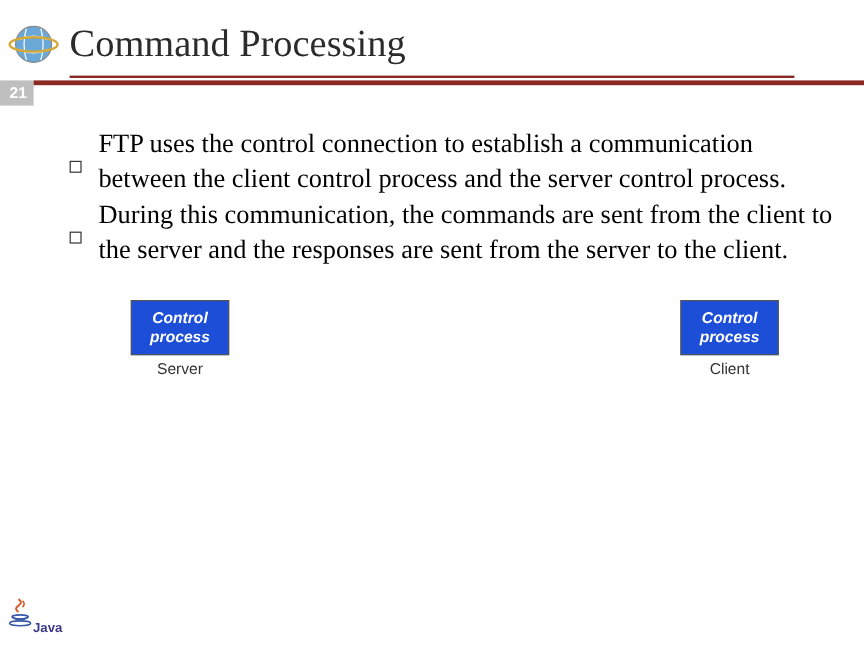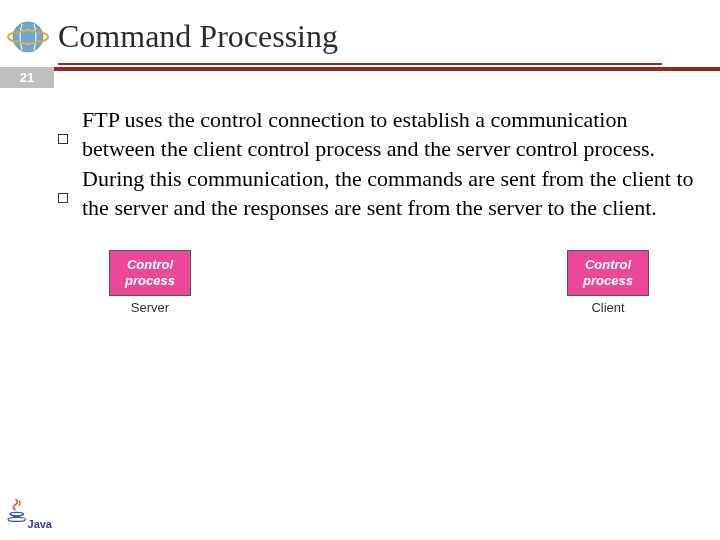--- a/index.html
+++ b/index.html
@@ -37,21 +37,21 @@
     display: flex;
     margin-top: 2px;
   }
   .page-number {
     background: #bfbfbf;
     color: #fff;
     font-family: Arial, sans-serif;
     font-size: 13px;
     font-weight: bold;
     padding: 3px 8px;
-    width: 54px;
+    width: 28px;
     text-align: center;
   }
   .page-number-bar {
     flex: 1;
     background: #8b2a22;
     height: 4px;
     margin-top: 0;
     align-self: flex-start;
   }
   .content {
@@ -87,21 +87,21 @@
     display: flex;
     align-items: flex-start;
     justify-content: space-between;
   }
   .proc-group {
     display: flex;
     flex-direction: column;
     align-items: center;
   }
   .proc-box {
-    background: #ec4899;
+    background: #1d4ed8;
     border: 1px solid #555;
     color: #fff;
     font-family: Arial, sans-serif;
     font-size: 13px;
     font-weight: bold;
     font-style: italic;
     text-align: center;
     width: 82px;
     padding: 6px 4px;
     line-height: 1.2;

